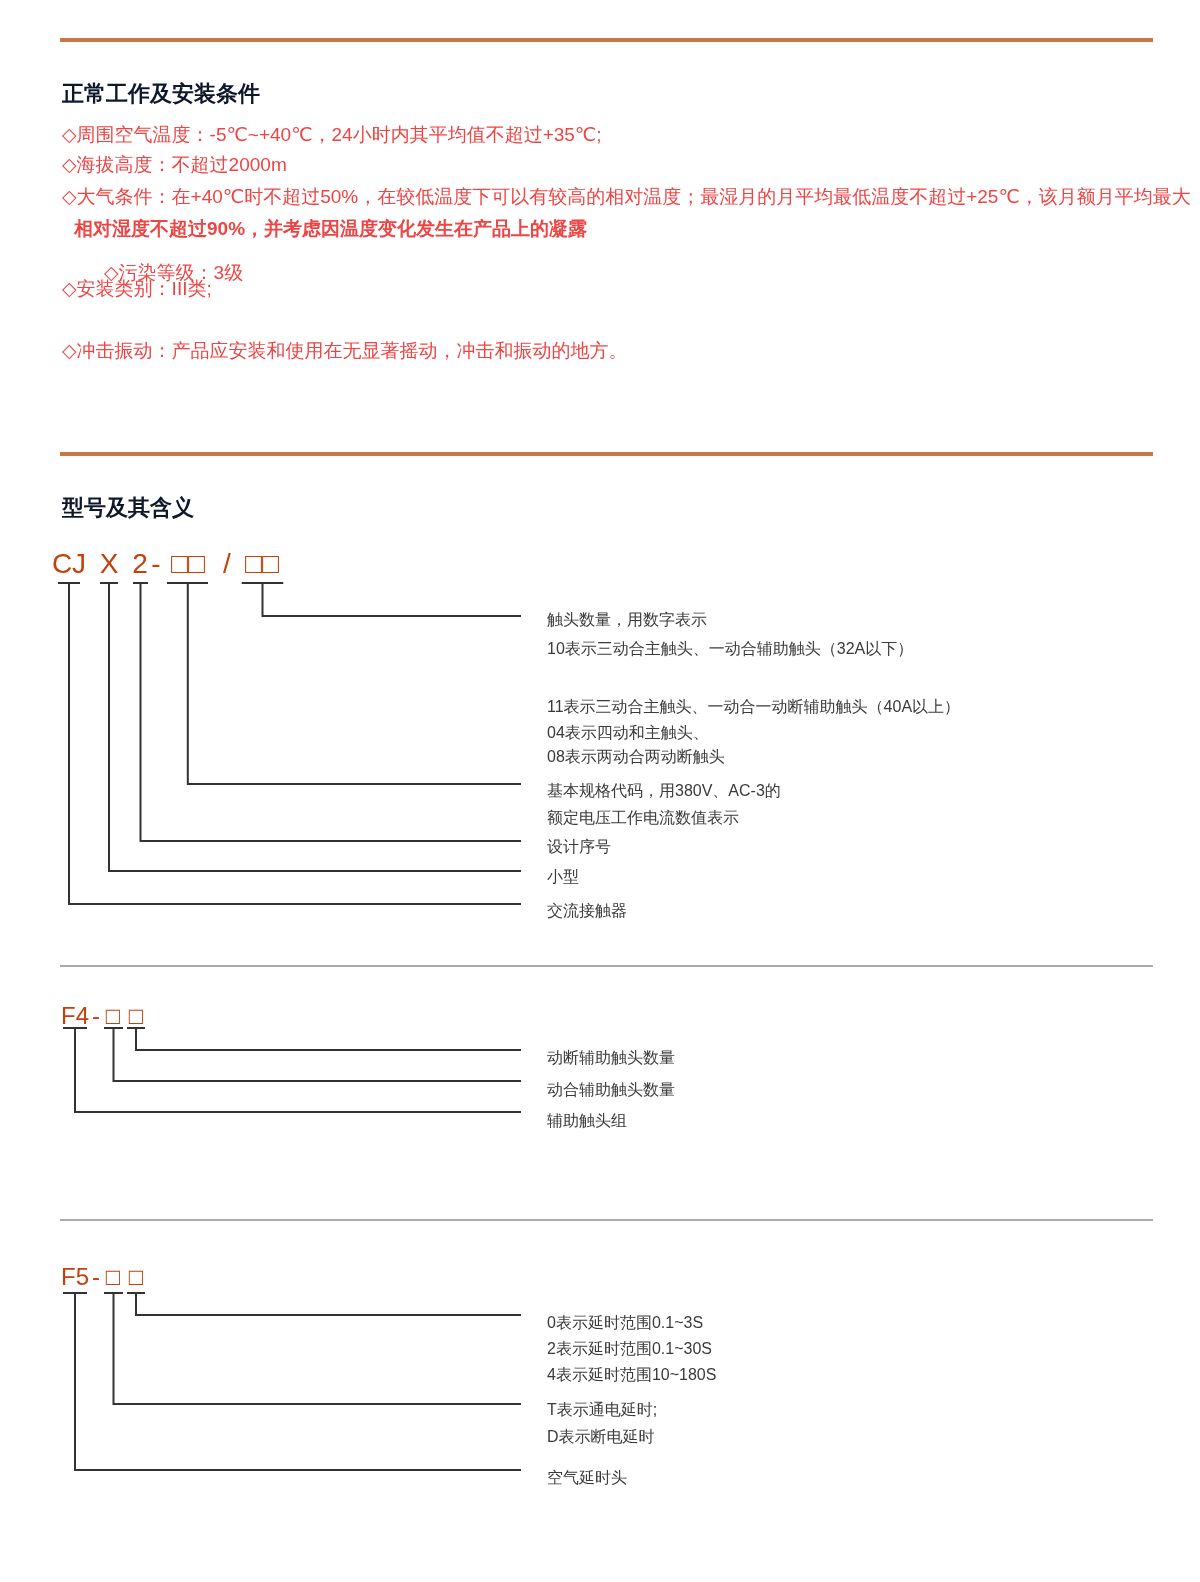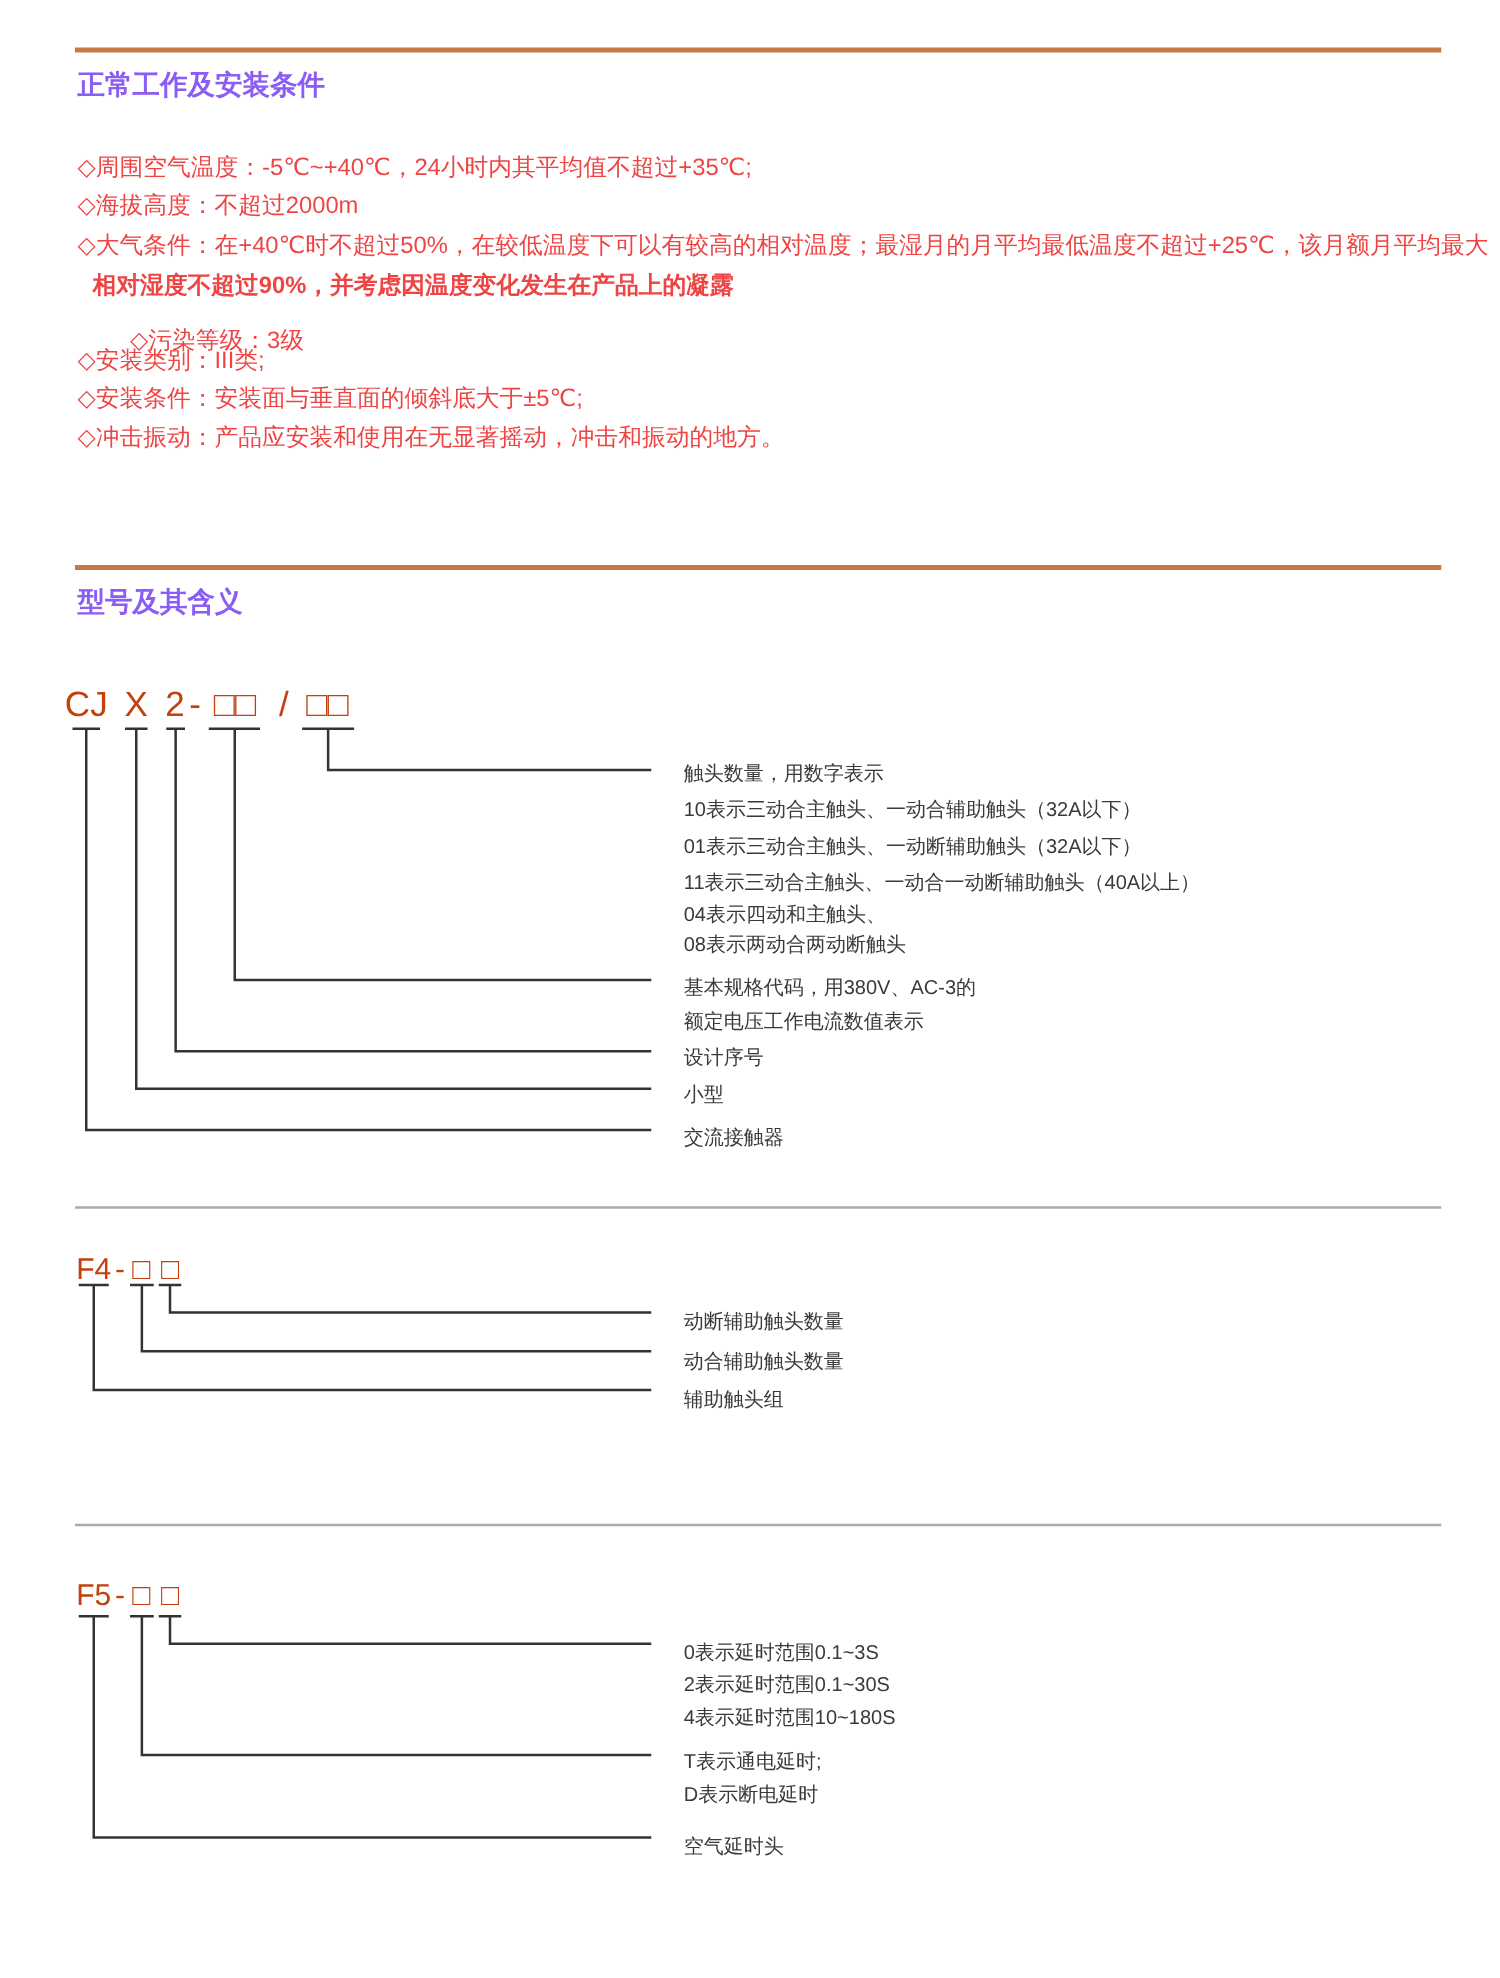--- a/index.html
+++ b/index.html
@@ -23,23 +23,24 @@
     left:60px;
     width:1093px;
     height:2px;
     background:#ABABAB;
   }
   .heading{
     position:absolute;
     left:62px;
     font-size:22px;
     font-weight:700;
-    color:#8b5cf6;
+    color:#0f172a;
     line-height:30px;
     white-space:nowrap;
+    margin-top:26px;
   }
   .body-line{
     position:absolute;
     left:62px;
     font-size:19px;
     color:#ef4444;
     line-height:30px;
     white-space:nowrap;
   }
   .body-line.wrap{left:74px;font-weight:bold;}
@@ -68,21 +69,20 @@
 
   <div class="rule-accent" style="top:38px;"></div>
   <div class="heading" style="top:53px;">正常工作及安装条件</div>
 
   <div class="body-line" style="top:120px;">◇周围空气温度：-5℃~+40℃，24小时内其平均值不超过+35℃;</div>
   <div class="body-line" style="top:150px;">◇海拔高度：不超过2000m</div>
   <div class="body-line" style="top:182px;">◇大气条件：在+40℃时不超过50%，在较低温度下可以有较高的相对温度；最湿月的月平均最低温度不超过+25℃，该月额月平均最大</div>
   <div class="body-line wrap" style="top:214px;">相对湿度不超过90%，并考虑因温度变化发生在产品上的凝露</div>
   <div class="body-line" style="top:258px;margin-left:42px;">◇污染等级：3级</div>
   <div class="body-line" style="top:274px;">◇安装类别：III类;</div>
-  <div class="body-line" style="top:305px;">◇安装条件：安装面与垂直面的倾斜底大于±5℃;</div>
   <div class="body-line" style="top:336px;">◇冲击振动：产品应安装和使用在无显著摇动，冲击和振动的地方。</div>
 
   <div class="rule-accent" style="top:452px;"></div>
   <div class="heading" style="top:467px;">型号及其含义</div>
 
   <svg class="lines" width="1200" height="1582" viewBox="0 0 1200 1582">
     <g stroke="#333333" stroke-width="2" fill="none">
 
       <path d="M58 583 H80 M69 583 V904 H521"></path>
       <path d="M100 583 H118 M109 583 V871 H521"></path>
@@ -103,21 +103,20 @@
   <span class="code-token code-lg" style="left:69px;top:549px;">CJ</span>
   <span class="code-token code-lg" style="left:109px;top:549px;">X</span>
   <span class="code-token code-lg" style="left:140px;top:549px;">2</span>
   <span class="code-token code-lg" style="left:156px;top:549px;">-</span>
   <span class="code-token code-lg" style="left:188px;top:549px;">□□</span>
   <span class="code-token code-lg" style="left:227px;top:549px;">/</span>
   <span class="code-token code-lg" style="left:262px;top:549px;">□□</span>
 
   <div class="dlabel" style="top:605px;">触头数量，用数字表示</div>
   <div class="dlabel" style="top:634px;">10表示三动合主触头、一动合辅助触头（32A以下）</div>
-  <div class="dlabel" style="top:663px;">01表示三动合主触头、一动断辅助触头（32A以下）</div>
   <div class="dlabel" style="top:692px;">11表示三动合主触头、一动合一动断辅助触头（40A以上）</div>
   <div class="dlabel" style="top:718px;">04表示四动和主触头、</div>
   <div class="dlabel" style="top:742px;">08表示两动合两动断触头</div>
   <div class="dlabel" style="top:776px;">基本规格代码，用380V、AC-3的</div>
   <div class="dlabel" style="top:803px;">额定电压工作电流数值表示</div>
   <div class="dlabel" style="top:832px;">设计序号</div>
   <div class="dlabel" style="top:862px;">小型</div>
   <div class="dlabel" style="top:896px;">交流接触器</div>
 
   <div class="rule-divider" style="top:965px;"></div>

